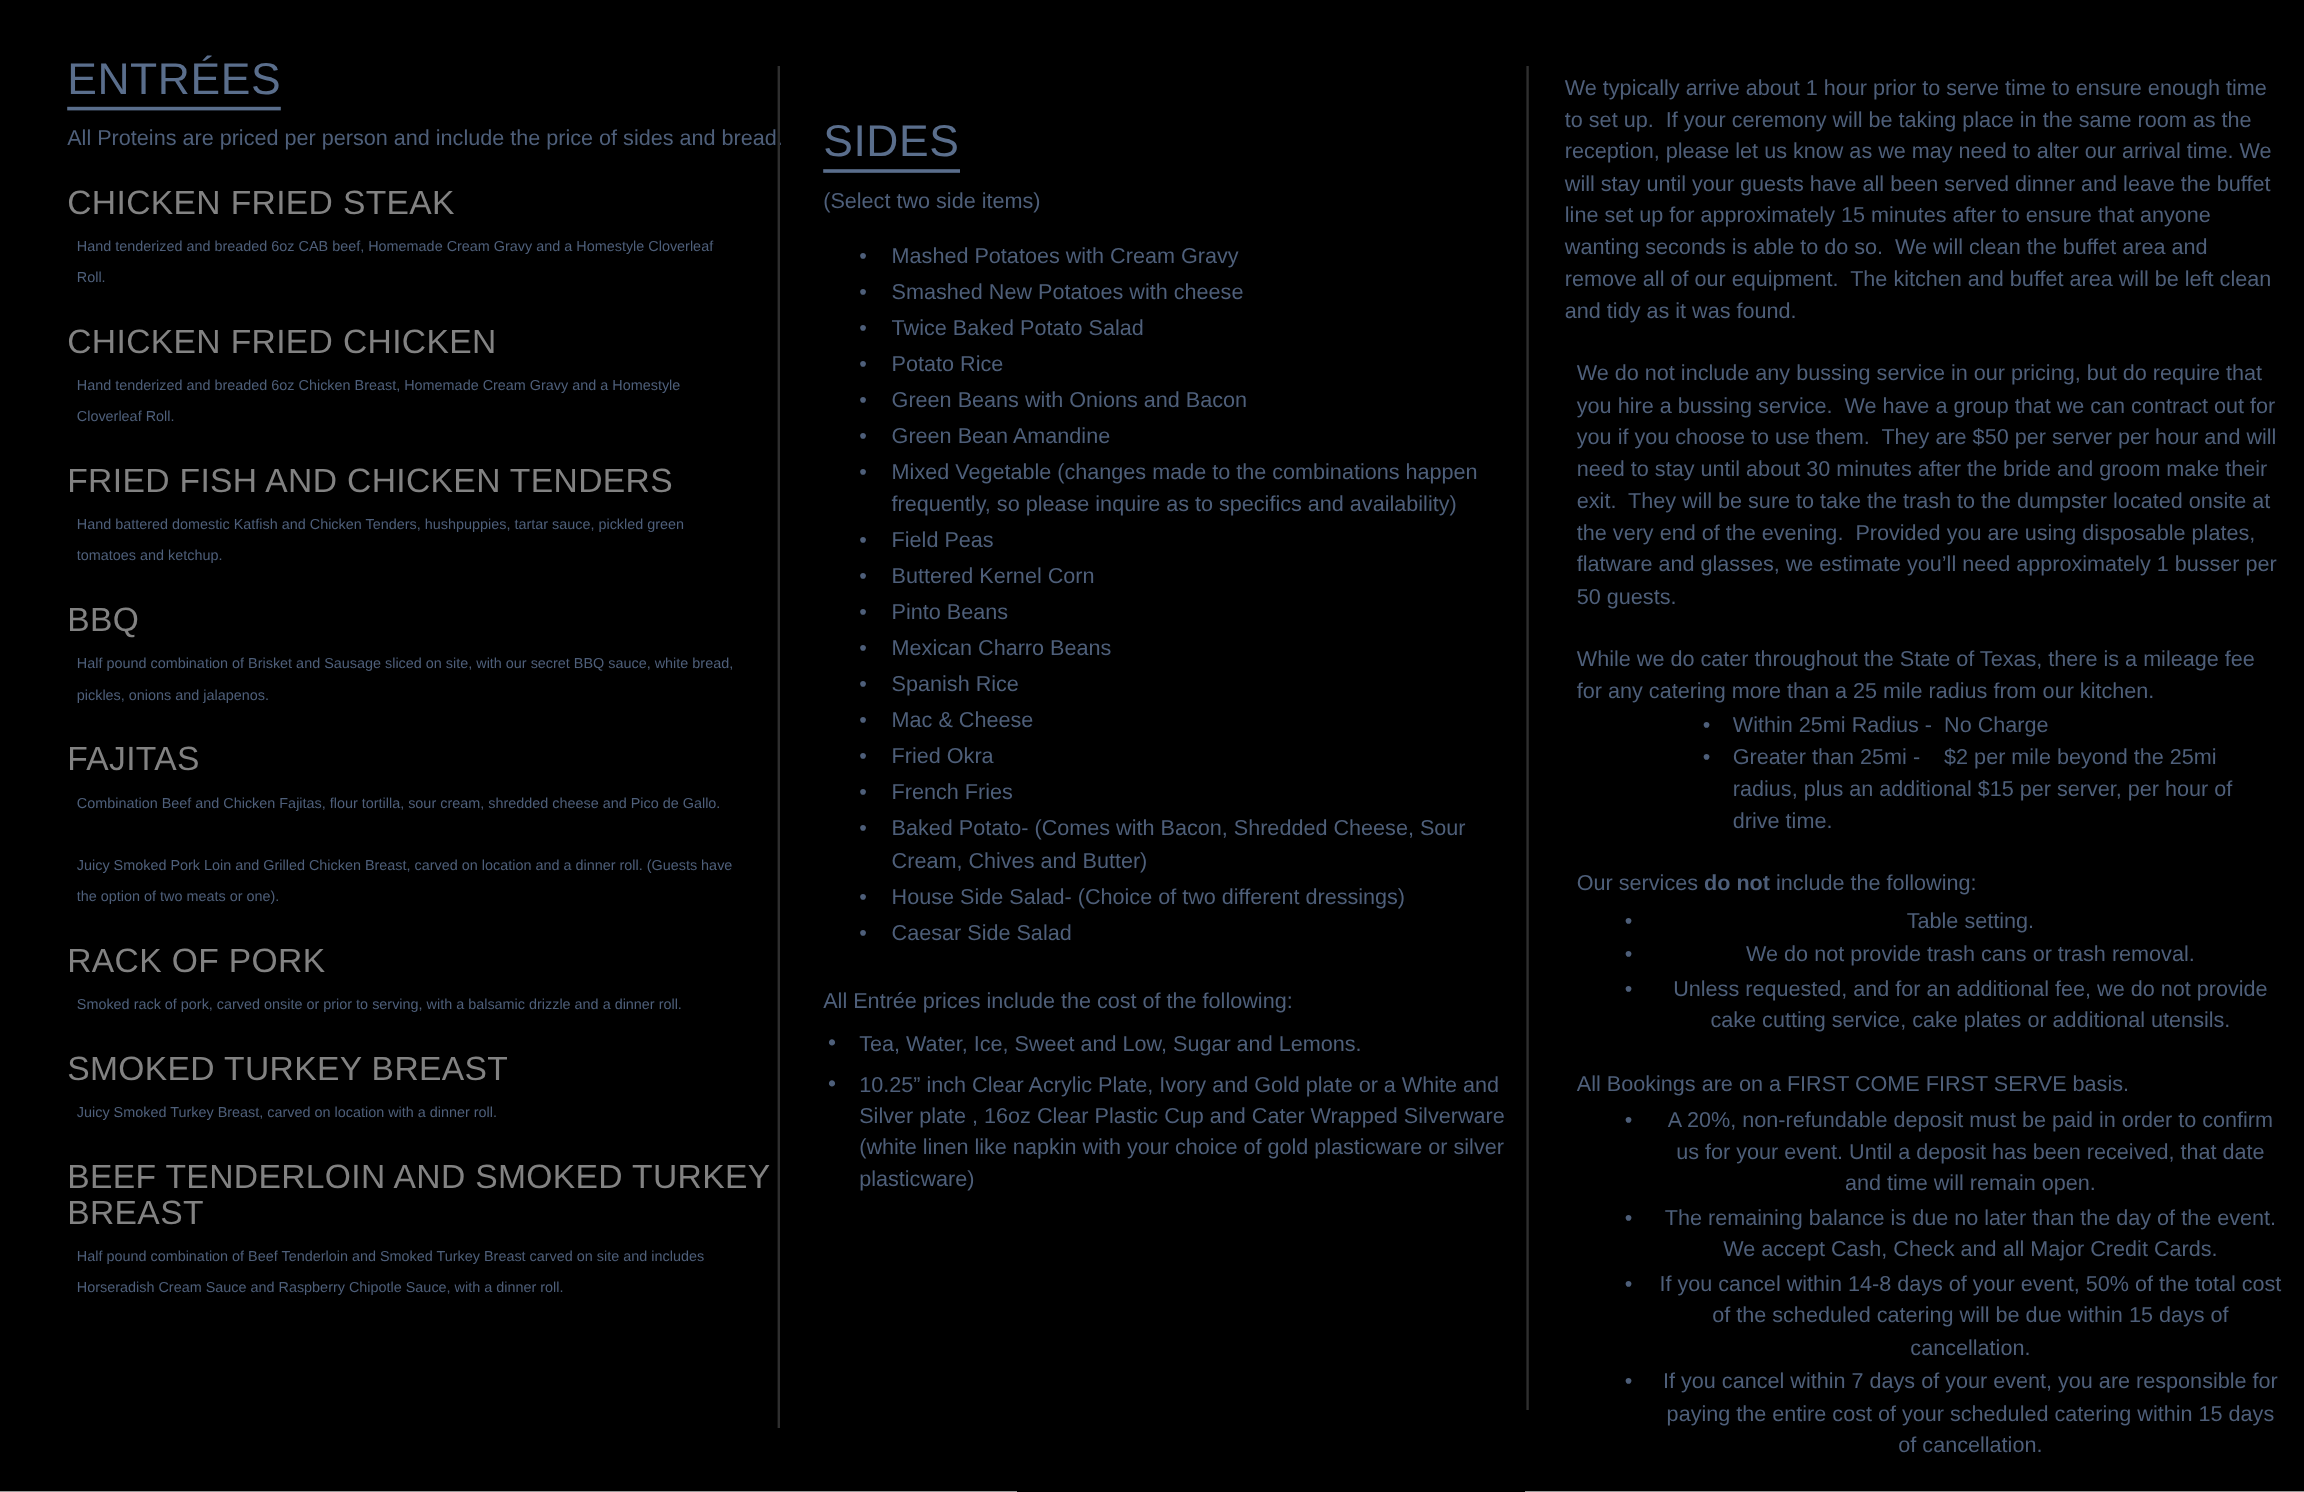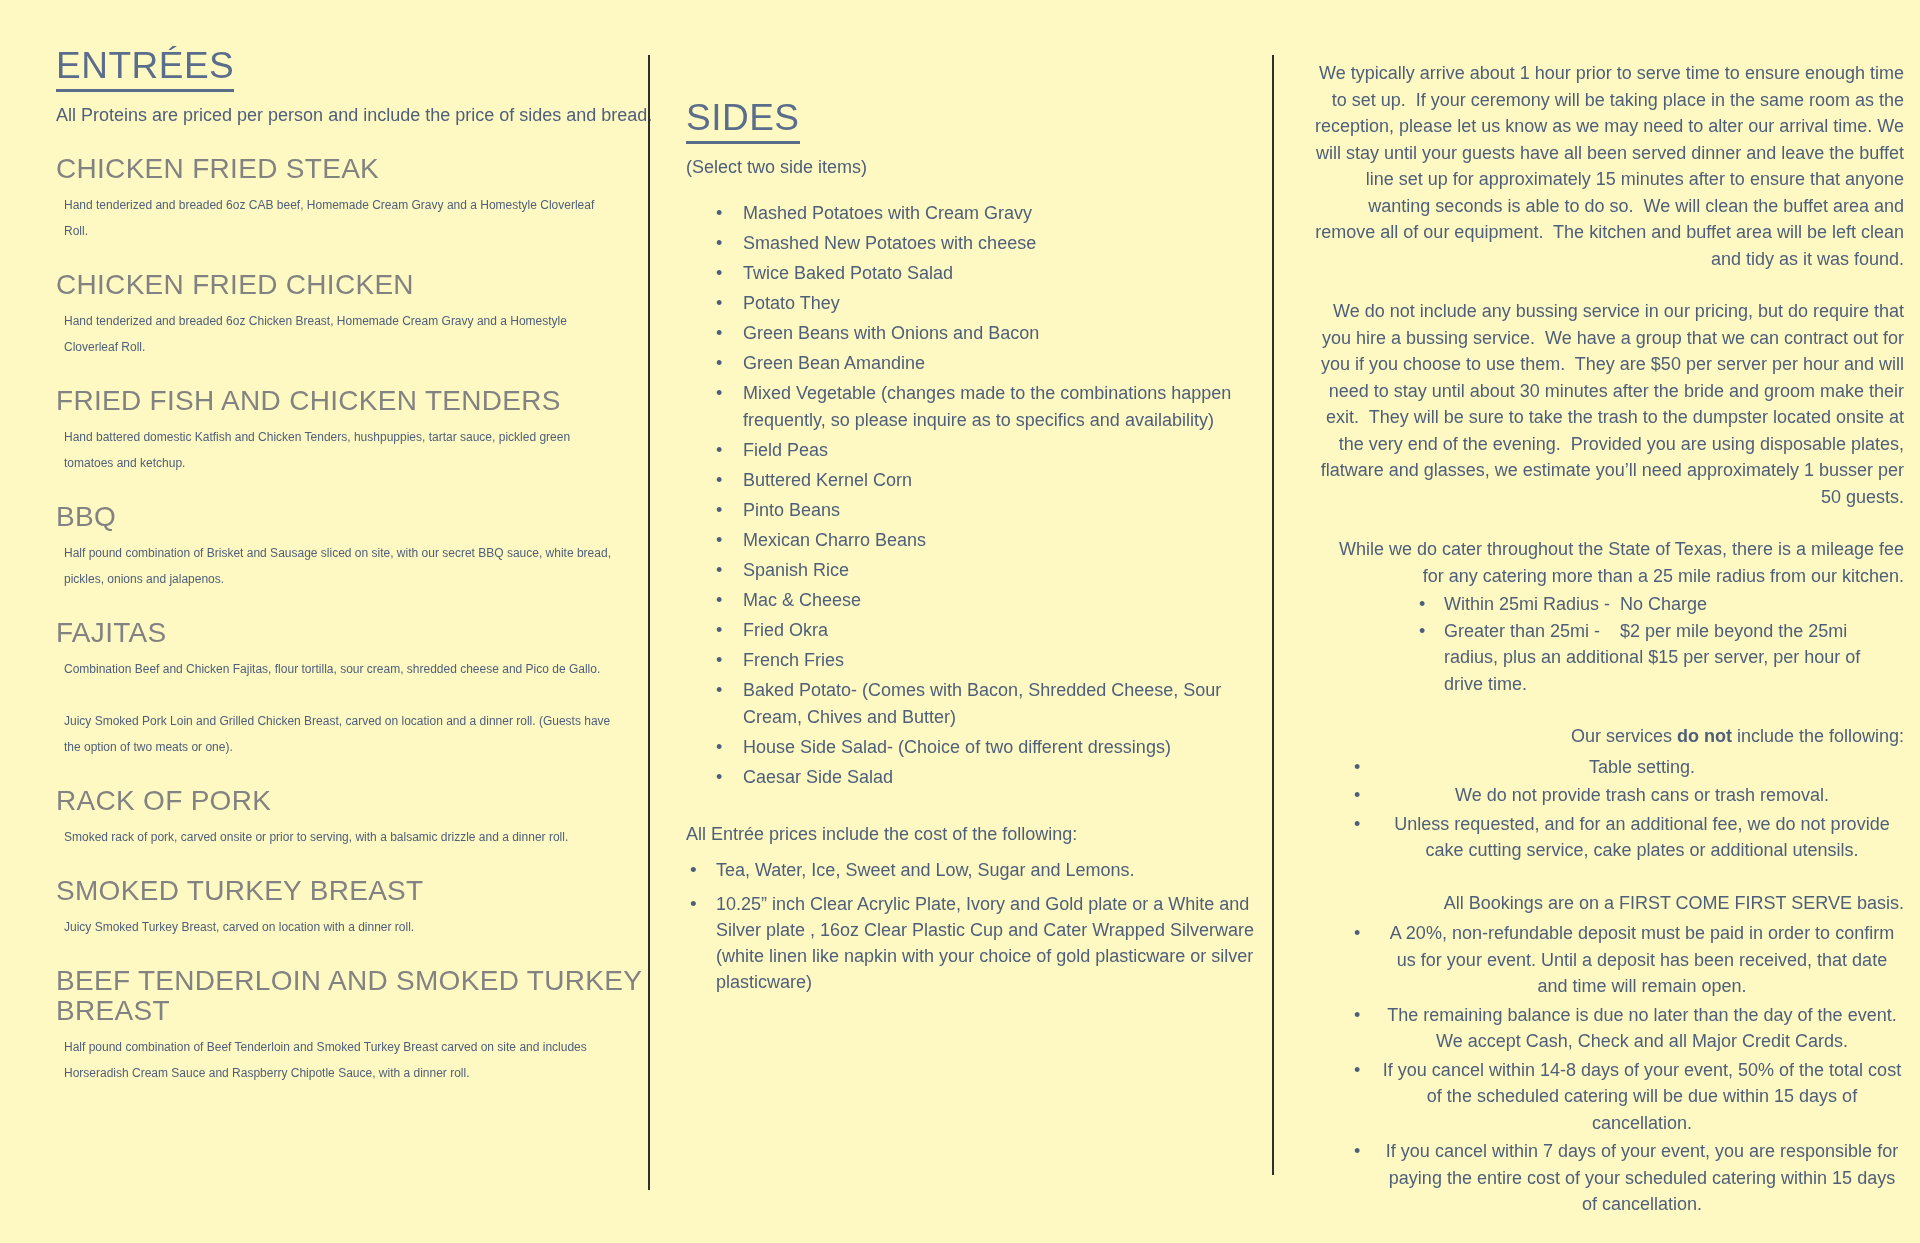--- a/index.html
+++ b/index.html
@@ -1,19 +1,19 @@
 <!DOCTYPE html>
 <html><head>
 <meta charset="utf-8">
 <style>
   html,body{margin:0;padding:0;background:#ffffff;}
   .page{
     position:relative;
     width:1920px;height:1243px;
-    background:#fef9c3;
+    background:#000000;
     font-family:"Liberation Sans","DejaVu Sans",sans-serif;
     color:#4e5f7a;
     overflow:hidden;
   }
   .col{position:absolute;}
   .col-entrees{left:56px;top:46px;width:600px;}
   .col-sides{left:686px;top:98px;width:580px;}
   .col-policies{left:1304px;top:60px;width:600px;}
 
   .divider{position:absolute;width:2px;background:#2f2f2f;}
@@ -86,21 +86,20 @@
     content:"\2022";
     position:absolute;left:4px;top:0;
     font-size:19px;
   }
 
   .para{
     margin:0;
     font-size:18px;
     line-height:26.5px;
     white-space:pre-wrap;
-    text-align:right;
   }
   .block{margin-top:26px;}
   .indent{margin-left:10px;}
   .mileage-list{margin-top:2px;}
   .mileage-list li{
     position:relative;
     padding-left:130px;
     font-size:18px;
     line-height:26.5px;
     white-space:pre-wrap;
@@ -176,21 +175,21 @@
   <div class="divider divider-1"></div>
 
   <section class="col col-sides">
     <h1 class="big-heading">SIDES</h1>
     <p class="subtitle">(Select two side items)</p>
 
     <ul class="side-list">
       <li>Mashed Potatoes with Cream Gravy</li>
       <li>Smashed New Potatoes with cheese</li>
       <li>Twice Baked Potato Salad</li>
-      <li>Potato They</li>
+      <li>Potato Rice</li>
       <li>Green Beans with Onions and Bacon</li>
       <li>Green Bean Amandine</li>
       <li>Mixed Vegetable (changes made to the combinations happen frequently, so please inquire as to specifics and availability)</li>
       <li>Field Peas</li>
       <li>Buttered Kernel Corn</li>
       <li>Pinto Beans</li>
       <li>Mexican Charro Beans</li>
       <li>Spanish Rice</li>
       <li>Mac &amp; Cheese</li>
       <li>Fried Okra</li>

